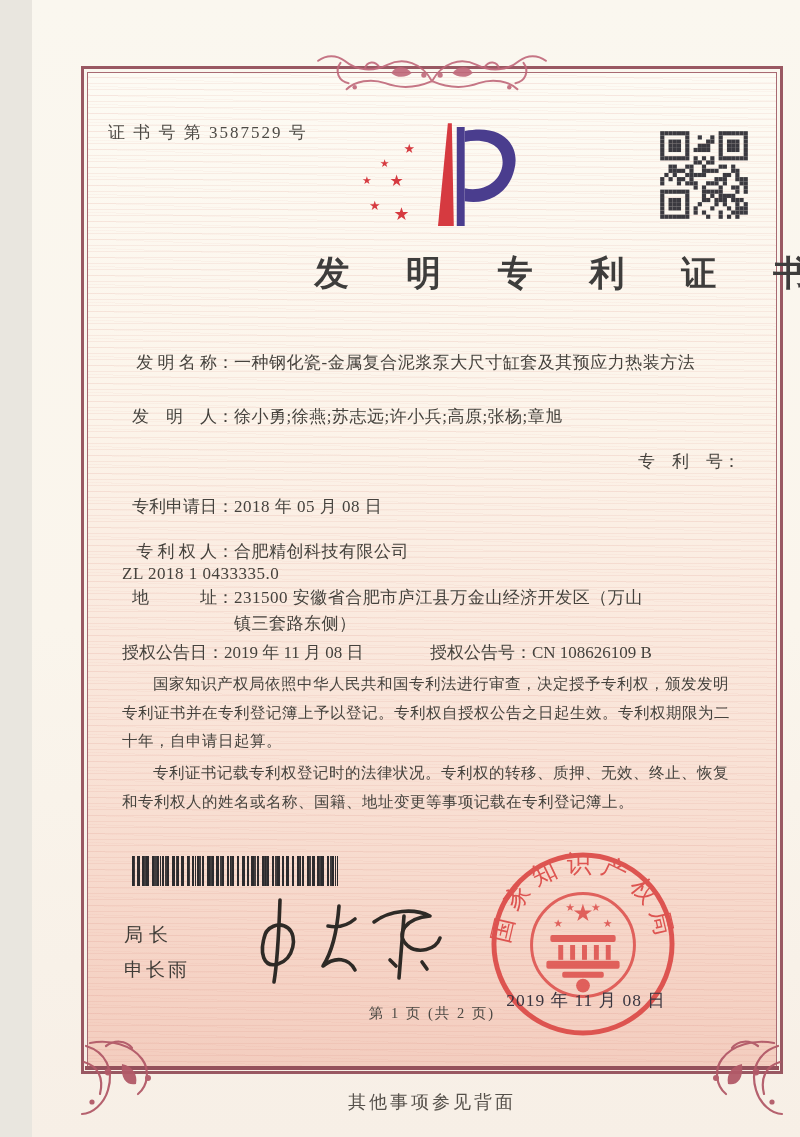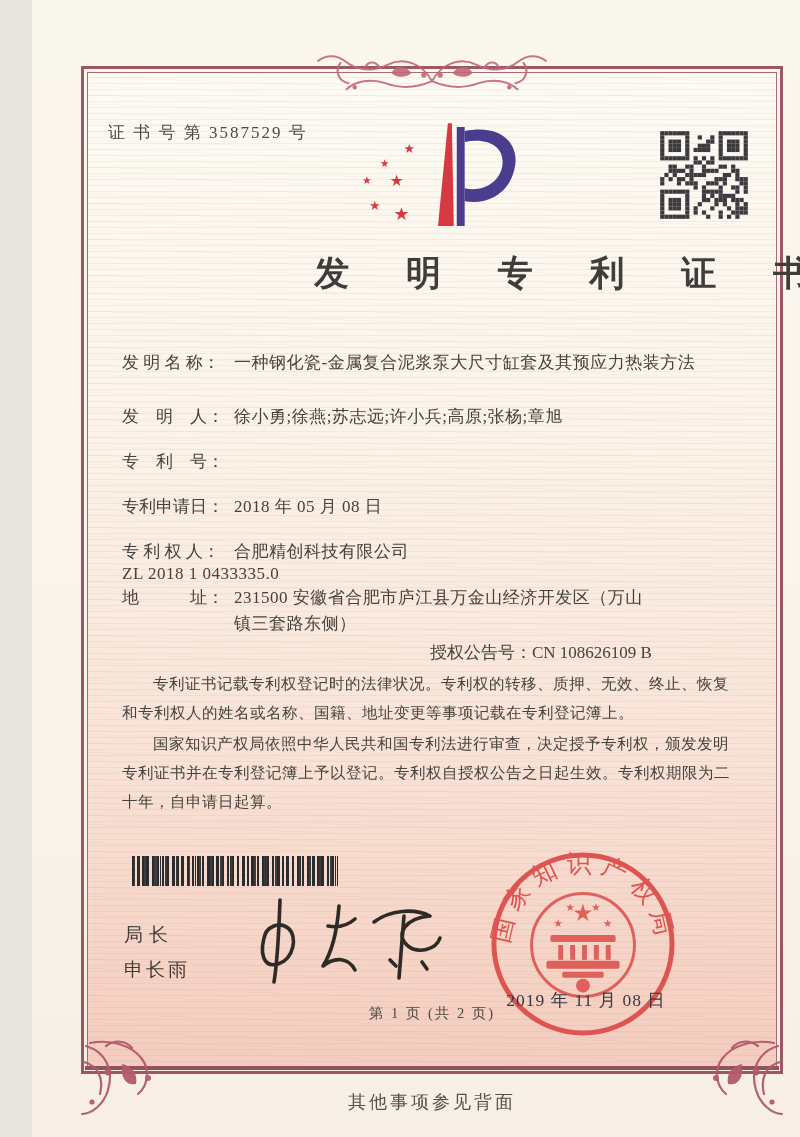--- a/index.html
+++ b/index.html
@@ -11,21 +11,21 @@
       repeating-linear-gradient(0deg, rgba(208,110,98,0.10) 0 1px, rgba(255,255,255,0) 1px 6px),
       repeating-linear-gradient(2deg, rgba(214,120,108,0.05) 0 1px, rgba(255,255,255,0) 1px 9px),
       linear-gradient(180deg,#fdfbf4 0%,#fcf4ea 35%,#f9e3d7 68%,#f5d2c4 92%,#f3cdbf 100%);}
   .frame{position:absolute;left:55px;right:55px;top:72px;bottom:69px;border:1px solid #a86a72;outline:3px solid #995862;outline-offset:3px;}
   .heavy-bottom{position:absolute;left:53px;right:53px;top:1066px;height:4px;background:#94505b;}
   .cert-no{position:absolute;left:76px;top:121px;font-size:17px;color:#4d4a45;letter-spacing:2px;}
   .logo{position:absolute;left:322px;top:118px;width:168px;height:116px;}
   .qr{position:absolute;left:624px;top:127px;width:96px;height:96px;}
   .title{position:absolute;left:0;top:250px;width:100%;text-align:right;font-size:35px;font-weight:bold;color:#3e3d3c;letter-spacing:24px;text-indent:24px;}
   .field{position:absolute;left:90px;right:92px;font-size:17px;color:#45423d;display:flex;line-height:1.5;}
-  .field .lab{flex:0 0 112px;white-space:nowrap;}
+  .field .lab{flex:0 0 112px;white-space:nowrap;text-align:right;}
   .field .val{flex:1;letter-spacing:0.5px;}
   .f0{top:350px;} .f1{top:404px;} .f2{top:449px;flex-direction:column;} .f3{top:494px;} .f4{top:539px;} .f5{top:585px;}
   .f5 .val{max-width:418px;}
   .grant{position:absolute;left:90px;top:641px;font-size:17px;color:#45423d;width:640px;}
   .grant .g2{position:absolute;left:308px;top:0;}
   .paras{position:absolute;left:90px;right:90px;top:670px;font-size:15.5px;line-height:1.85;color:#46433e;}
   .paras p{margin:0 0 3px 0;text-indent:2em;letter-spacing:0.5px;}
   .barcode{position:absolute;left:100px;top:856px;width:206px;height:30px;
     background:
       repeating-linear-gradient(90deg,#2c2b2e 0 2px,transparent 2px 5px),
@@ -349,28 +349,31 @@
   <div class="field f4">
     <span class="lab">专 利 权 人：</span>
     <span class="val">合肥精创科技有限公司</span>
   </div>
   <div class="field f5">
     <span class="lab">地　　　址：</span>
     <span class="val">231500 安徽省合肥市庐江县万金山经济开发区（万山镇三套路东侧）</span>
   </div>
 
   <div class="grant">
+    <span>
+      <span>授权公告日：</span><span>2019 年 11 月 08 日</span>
+    </span>
     <span class="g2">
       <span>授权公告号：</span><span>CN 108626109 B</span>
     </span>
   </div>
 
   <div class="paras">
+    <p>国家知识产权局依照中华人民共和国专利法进行审查，决定授予专利权，颁发发明专利证书并在专利登记簿上予以登记。专利权自授权公告之日起生效。专利权期限为二十年，自申请日起算。</p>
     <p>专利证书记载专利权登记时的法律状况。专利权的转移、质押、无效、终止、恢复和专利权人的姓名或名称、国籍、地址变更等事项记载在专利登记簿上。</p>
-    <p>国家知识产权局依照中华人民共和国专利法进行审查，决定授予专利权，颁发发明专利证书并在专利登记簿上予以登记。专利权自授权公告之日起生效。专利权期限为二十年，自申请日起算。</p>
   </div>
 
   <div class="barcode"></div>
 
   <div class="signer-role">局长</div>
   <div class="signer-name">申长雨</div>
 
   <svg class="signature" viewBox="0 0 210 108">
     <g stroke="#2e2a26" stroke-width="3.6" fill="none" stroke-linecap="round" stroke-linejoin="round">
       <path d="M22,44 C14,66 20,80 34,76 C50,71 54,48 44,40 C35,33 22,39 20,50"></path>

